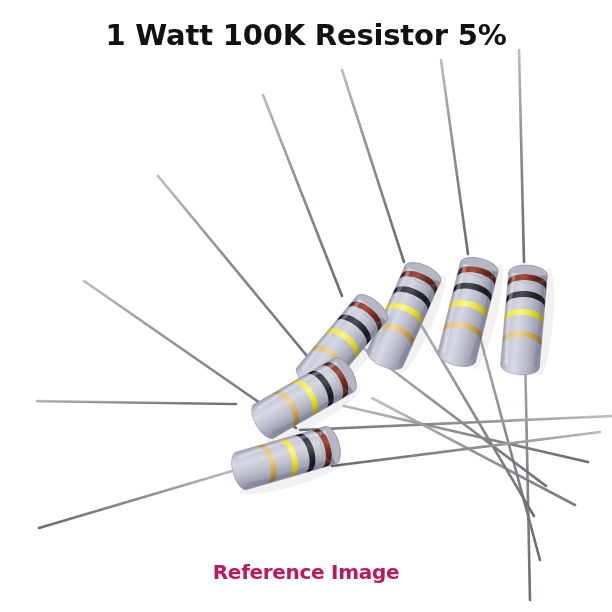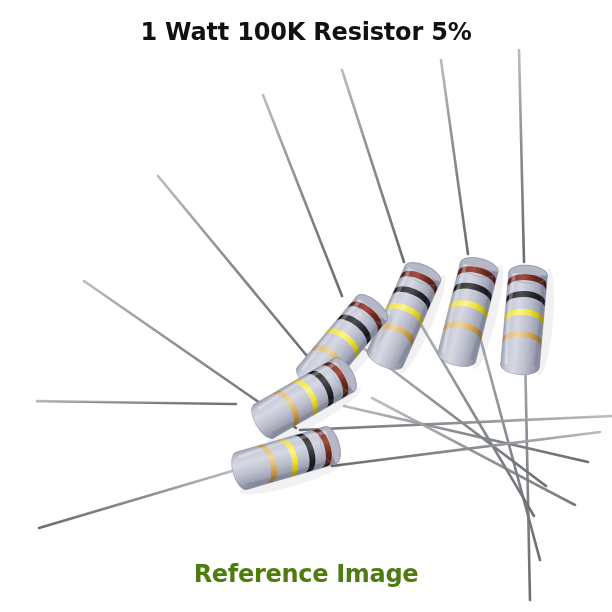--- a/index.html
+++ b/index.html
@@ -9,28 +9,28 @@
     font-family:"DejaVu Sans","Liberation Sans",sans-serif;
     overflow:hidden;position:relative;
   }
   #product-image{
     position:absolute;left:0;top:0;width:612px;height:612px;
     background:#ffffff;
   }
   #title-text{
     position:absolute;left:0;top:18px;width:612px;
     text-align:center;
-    font-size:24px;font-weight:bold;color:#111111;
+    font-size:29px;font-weight:bold;color:#111111;
     letter-spacing:-0.2px;
     font-family:"DejaVu Sans","Liberation Sans",sans-serif;
   }
   #caption-text{
     position:absolute;left:0;top:560px;width:612px;
     text-align:center;
-    font-size:24px;font-weight:bold;color:#4d7c0f;
+    font-size:20px;font-weight:bold;color:#be185d;
     letter-spacing:-0.3px;
     font-family:"DejaVu Sans","Liberation Sans",sans-serif;
   }
   svg#resistor-stage{position:absolute;left:0;top:0;display:block;}
 </style>
 </head>
 <body>
 
 <div id="product-image">
 

